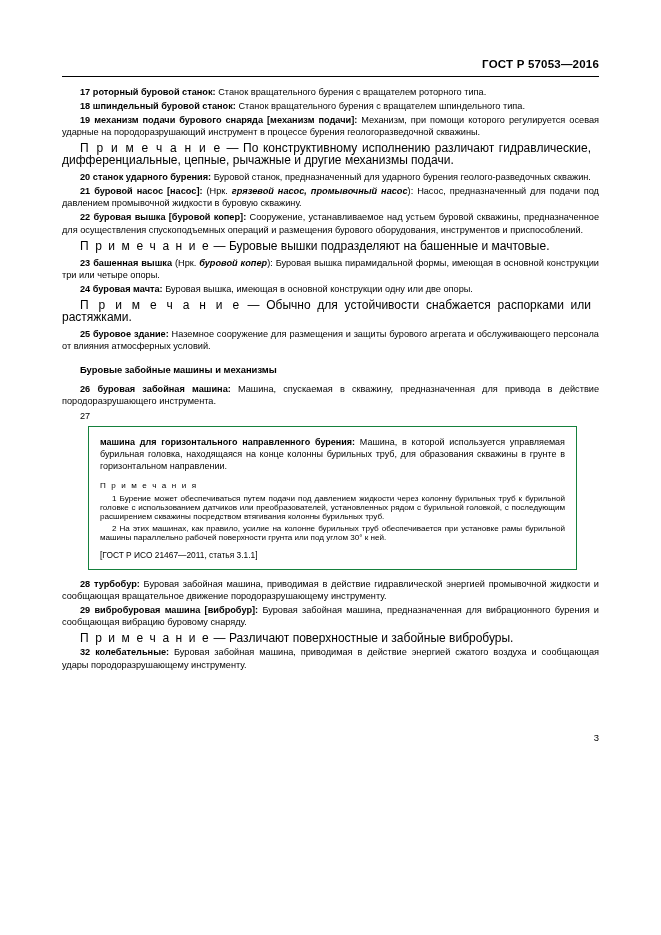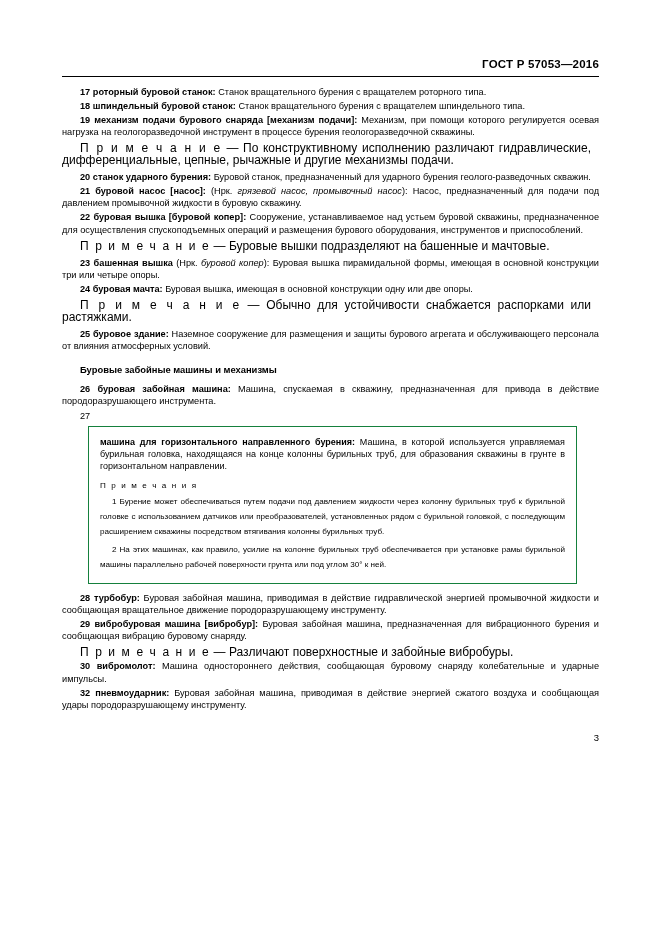--- a/index.html
+++ b/index.html
@@ -48,20 +48,21 @@
     font-size: 9.2px;
     line-height: 12.1px;
     text-align: justify;
     text-indent: 18px;
   }
   .term {
     font-weight: bold;
   }
   .ital {
     font-style: italic;
+    font-weight: bold;
   }
   .note {
     font-size: 12px;
     line-height: 11.4px;
     text-align: justify;
     text-indent: 18px;
     margin: 5px 8px 5px 0;
   }
   .note-label {
     letter-spacing: 1.6px;
@@ -92,21 +93,21 @@
     margin: 0;
   }
   .box .notes-head {
     font-size: 8.1px;
     letter-spacing: 1.6px;
     margin: 9px 0 4px 0;
     text-indent: 0;
   }
   .box .subnote {
     font-size: 8.1px;
-    line-height: 15px;
+    line-height: 9px;
     text-indent: 12px;
     margin: 0 0 3px 0;
     text-align: justify;
   }
   .box .ref {
     font-size: 8.4px;
     text-indent: 0;
     margin-top: 7px;
   }
   .tail p {
@@ -127,21 +128,21 @@
   <div class="header">ГОСТ Р 57053—2016</div>
   <div class="header-rule"></div>
 
   <div class="content">
 
 
     <p><span class="term">17</span> <span class="term">роторный буровой станок:</span><span> Станок вращательного бурения с вращателем роторного типа.</span></p>
 
     <p><span class="term">18</span> <span class="term">шпиндельный буровой станок:</span><span> Станок вращательного бурения с вращателем шпиндельного типа.</span></p>
 
-    <p><span class="term">19</span> <span class="term">механизм подачи бурового снаряда [механизм подачи]:</span><span> Механизм, при помощи которого регулируется осевая нагрузка на геологоразведочной инструмент в процессе бурения геологоразведочной скважины.</span></p>
+    <p><span class="term">19</span> <span class="term">механизм подачи бурового снаряда [механизм подачи]:</span><span> Механизм, при помощи которого регулируется осевая ударные на породоразрушающий инструмент в процессе бурения геологоразведочной скважины.</span></p>
 
     <p class="note"><span class="note-label">П р и м е ч а н и е</span><span> — По конструктивному исполнению различают гидравлические, дифференциальные, цепные, рычажные и другие механизмы подачи.</span></p>
 
     <p><span class="term">20</span> <span class="term">станок ударного бурения:</span><span> Буровой станок, предназначенный для ударного бурения геолого-разведочных скважин.</span></p>
 
     <p><span class="term">21</span> <span class="term">буровой насос [насос]:</span><span> (Нрк. </span><span class="ital">грязевой насос, промывочный насос</span><span>): Насос, предназначенный для подачи под давлением промывочной жидкости в буровую скважину.</span></p>
 
     <p><span class="term">22</span> <span class="term">буровая вышка [буровой копер]:</span><span> Сооружение, устанавливаемое над устьем буровой скважины, предназначенное для осуществления спускоподъемных операций и размещения бурового оборудования, инструментов и приспособлений.</span></p>
 
     <p class="note"><span class="note-label">П р и м е ч а н и е</span><span> — Буровые вышки подразделяют на башенные и мачтовые.</span></p>
@@ -158,32 +159,32 @@
 
     <p><span class="term">26</span> <span class="term">буровая забойная машина:</span><span> Машина, спускаемая в скважину, предназначенная для привода в действие породоразрушающего инструмента.</span></p>
 
     <div class="numline">27</div>
 
     <div class="box">
       <p><span class="term">машина для горизонтального направленного бурения:</span><span> Машина, в которой используется управляемая бурильная головка, находящаяся на конце колонны бурильных труб, для образования скважины в грунте в горизонтальном направлении.</span></p>
       <div class="notes-head">П р и м е ч а н и я</div>
       <p class="subnote">1 Бурение может обеспечиваться путем подачи под давлением жидкости через колонну бурильных труб к бурильной головке с использованием датчиков или преобразователей, установленных рядом с бурильной головкой, с последующим расширением скважины посредством втягивания колонны бурильных труб.</p>
       <p class="subnote">2 На этих машинах, как правило, усилие на колонне бурильных труб обеспечивается при установке рамы бурильной машины параллельно рабочей поверхности грунта или под углом 30° к ней.</p>
+      <p class="ref">[ГОСТ Р ИСО 21467—2011, статья 3.1.1]</p>
     </div>
 
     <div class="tail">
       <p><span class="term">28</span> <span class="term">турбобур:</span><span> Буровая забойная машина, приводимая в действие гидравлической энергией промывочной жидкости и сообщающая вращательное движение породоразрушающему инструменту.</span></p>
 
       <p><span class="term">29</span> <span class="term">вибробуровая машина [вибробур]:</span><span> Буровая забойная машина, предназначенная для вибрационного бурения и сообщающая вибрацию буровому снаряду.</span></p>
 
       <p class="note"><span class="note-label">П р и м е ч а н и е</span><span> — Различают поверхностные и забойные вибробуры.</span></p>
 
-      <p><span class="term">30</span> <span class="term">вибромолот:</span><span> Машина одностороннего действия, сообщающая буровому снаряду колебательные и ударные импульсы.</span></p>
 
 
-      <p><span class="term">32</span> <span class="term">пневмоударник:</span><span> Буровая забойная машина, приводимая в действие энергией сжатого воздуха и сообщающая удары породоразрушающему инструменту.</span></p>
+      <p><span class="term">32</span> <span class="term">колебательные:</span><span> Буровая забойная машина, приводимая в действие энергией сжатого воздуха и сообщающая удары породоразрушающему инструменту.</span></p>
     </div>
 
   </div>
 
   <div class="pagenum">3</div>
 
 </div>
 
 </body></html>

